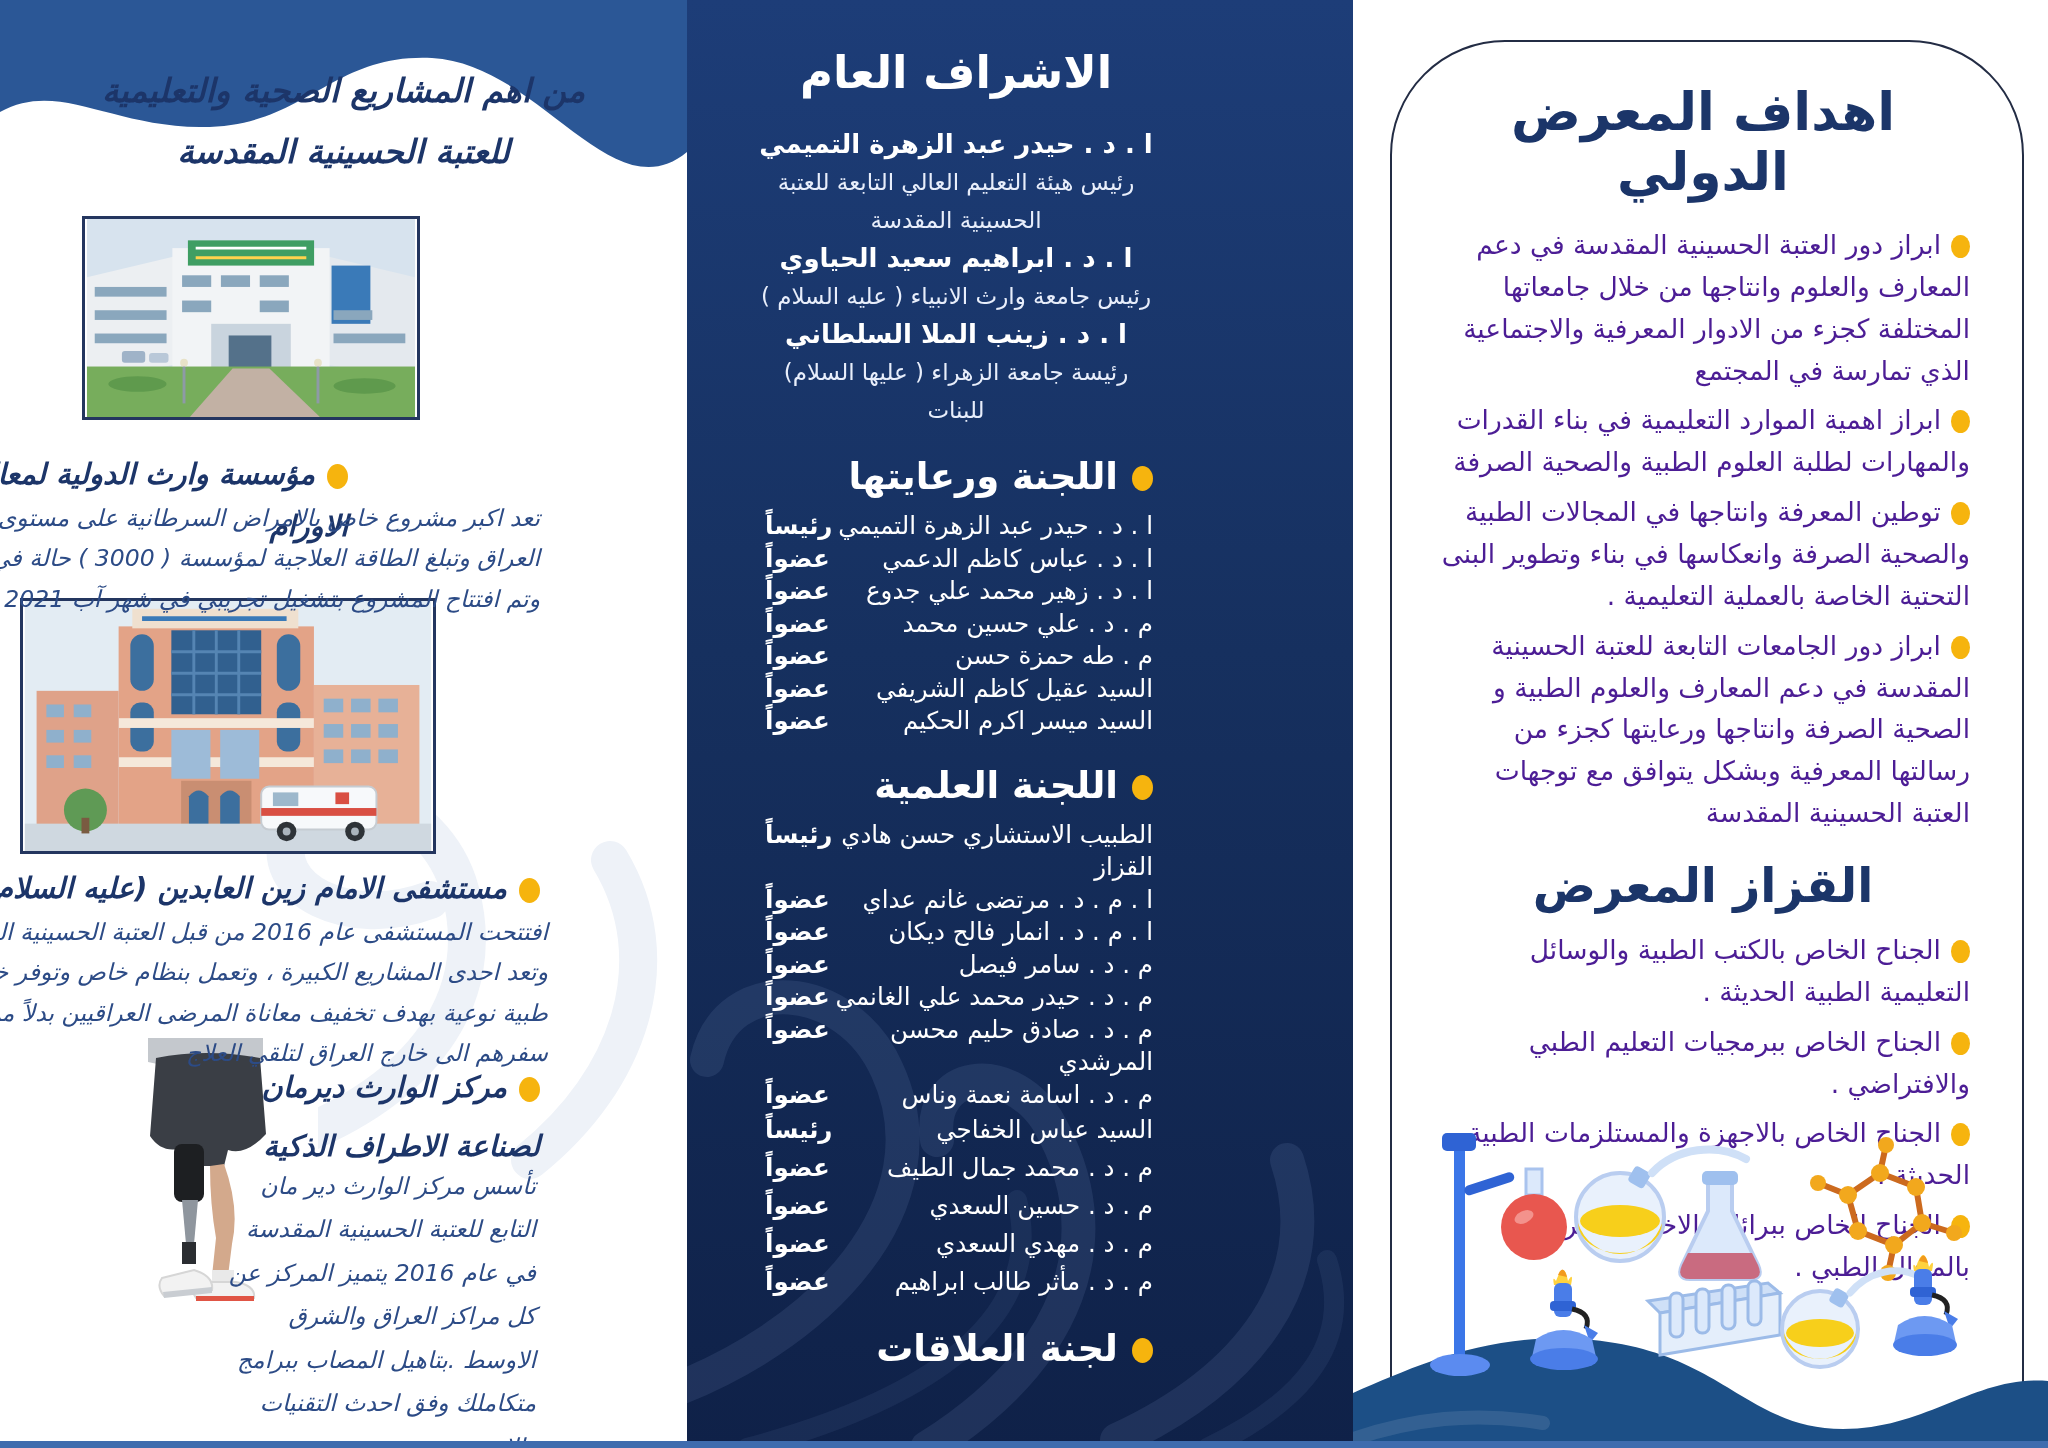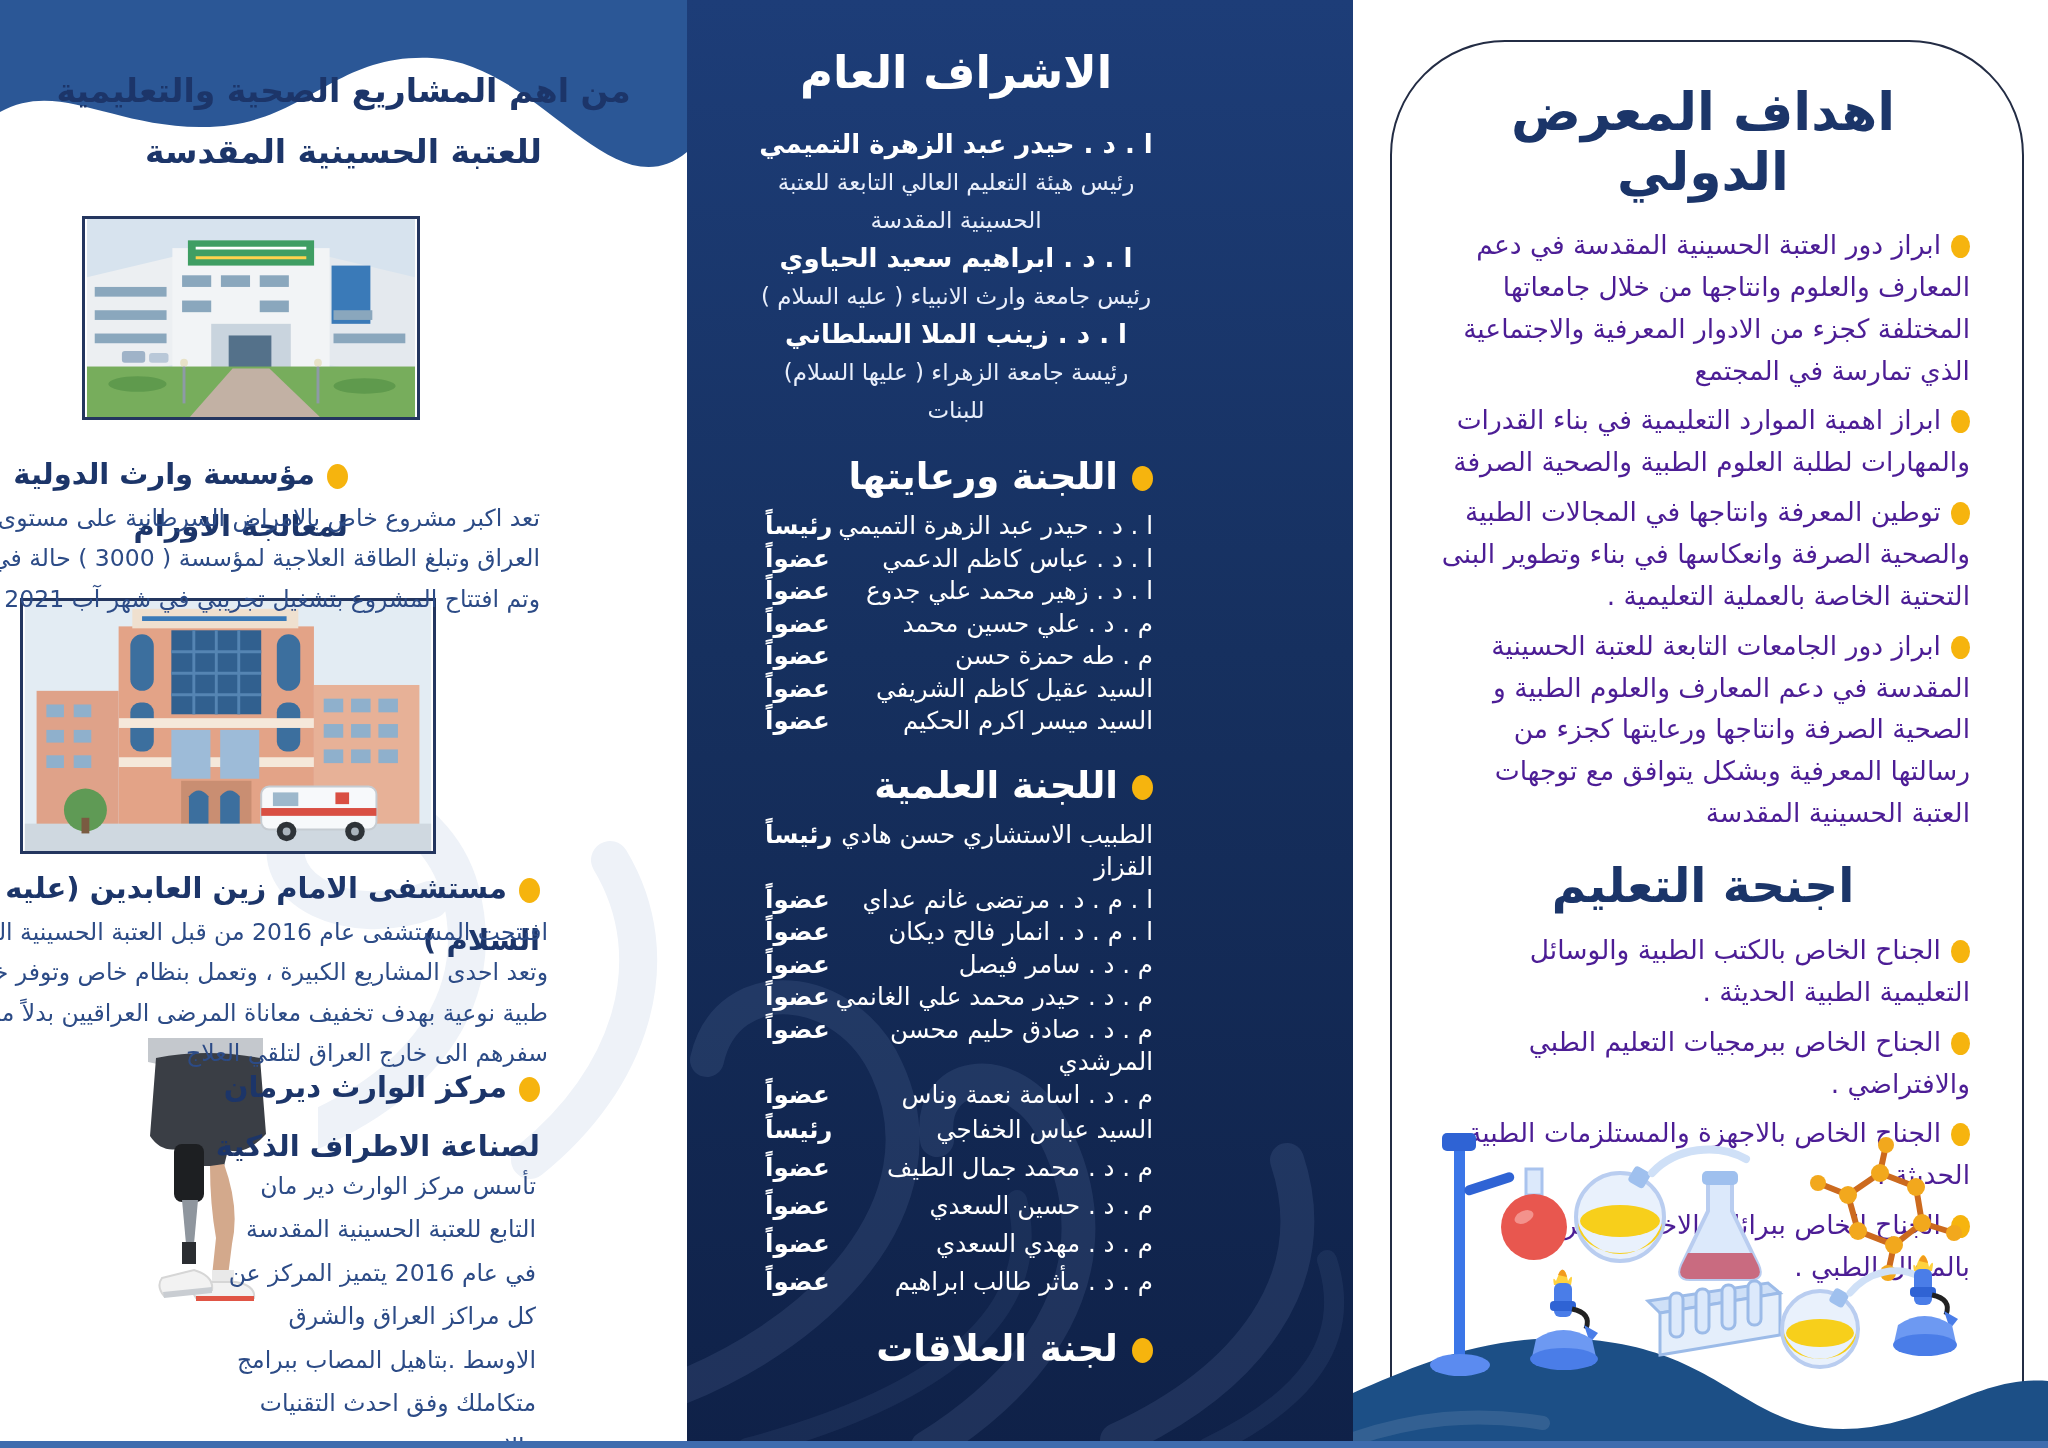--- a/index.html
+++ b/index.html
@@ -1,19 +1,19 @@
 <!DOCTYPE html>
 <html lang="ar"><head>
 <meta charset="utf-8">
 <style>
   html,body{margin:0;padding:0;background:#ffffff;}
   .page{position:relative;width:2048px;height:1448px;background:#ffffff;overflow:hidden;
         font-family:"DejaVu Sans", sans-serif;color:#1c3569;}
   
-  .left-panel{position:absolute;left:0;top:0;width:578px;height:1448px;background:#ffffff;}
+  .left-panel{position:absolute;left:0;top:0;width:578px;height:1448px;background:#ffffff;font-style:italic;}
   .wave-top{position:absolute;left:0;top:0;width:687px;height:230px;}
   .lp-title{position:absolute;top:60px;left:30px;width:627px;text-align:center;
             font-size:33px;font-weight:bold;color:#1c3569;line-height:1.85;z-index:3;}
   .wm{position:absolute;z-index:0;pointer-events:none;}
   .photo{position:absolute;border:3px solid #24365f;box-sizing:border-box;background:#fff;z-index:2;overflow:hidden;}
   .photo svg{display:block;width:100%;height:100%;}
   .photo3-frame{position:absolute;left:96px;top:1054px;width:200px;height:162px;
                 border:3px solid #24365f;box-sizing:border-box;z-index:1;}
   .photo3-img{position:absolute;left:78px;top:1038px;width:240px;height:272px;z-index:2;}
   .sec-head{position:absolute;direction:rtl;text-align:right;font-weight:bold;
@@ -335,21 +335,21 @@
   <div class="right-zone">
     <div class="right-card">
       <div class="rc-inner">
         <h1 class="rc-title">اهداف المعرض الدولي</h1>
 
         <p class="goal"><span class="dot small"></span><span>ابراز دور العتبة الحسينية المقدسة في دعم المعارف والعلوم وانتاجها من خلال جامعاتها المختلفة كجزء من الادوار المعرفية والاجتماعية الذي تمارسة في المجتمع</span></p>
         <p class="goal"><span class="dot small"></span><span>ابراز اهمية الموارد التعليمية في بناء القدرات والمهارات لطلبة العلوم الطبية والصحية الصرفة</span></p>
         <p class="goal"><span class="dot small"></span><span>توطين المعرفة وانتاجها في المجالات الطبية والصحية الصرفة وانعكاسها في بناء وتطوير البنى التحتية الخاصة بالعملية التعليمية .</span></p>
         <p class="goal"><span class="dot small"></span><span>ابراز دور الجامعات التابعة للعتبة الحسينية المقدسة في دعم المعارف والعلوم الطبية و الصحية الصرفة وانتاجها ورعايتها كجزء من رسالتها المعرفية وبشكل يتوافق مع توجهات العتبة الحسينية المقدسة</span></p>
 
-        <h2 class="rc-sub">اجنحة التعليم</h2>
+        <h2 class="rc-sub">القزاز المعرض</h2>
 
         <p class="goal"><span class="dot small"></span><span>الجناح الخاص بالكتب الطبية والوسائل التعليمية الطبية الحديثة .</span></p>
         <p class="goal"><span class="dot small"></span><span>الجناح الخاص ببرمجيات التعليم الطبي والافتراضي .</span></p>
         <p class="goal"><span class="dot small"></span><span>الجناح الخاص بالاجهزة والمستلزمات الطبية الحديثة .</span></p>
         <p class="goal"><span class="dot small"></span><span>الجناح الخاص ببرائات الاختراع العراقية بالمجال الطبي .</span></p>
 
       </div>
     </div>
 
     <svg class="lab" viewBox="0 0 575 280">

